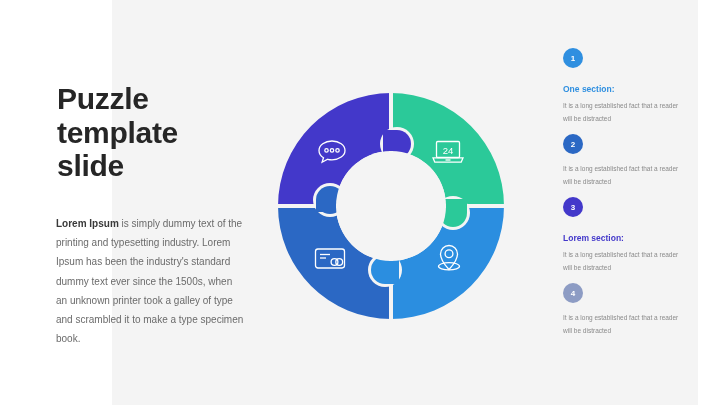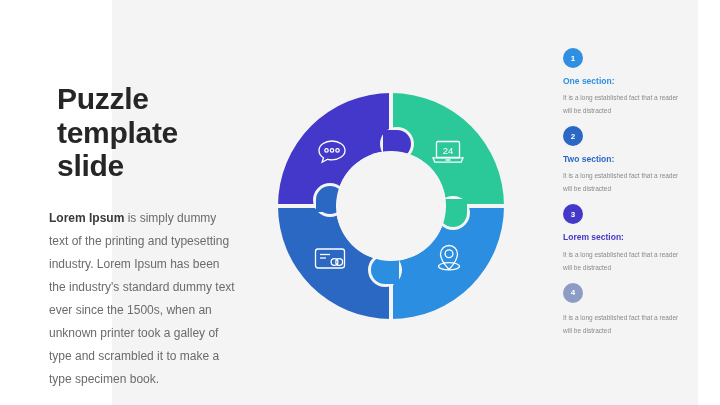--- a/index.html
+++ b/index.html
@@ -38,26 +38,26 @@
   .title {
     font-size: 30px;
     line-height: 1.12;
     font-weight: bold;
     color: #262626;
     letter-spacing: -0.3px;
     margin: 16px;
     white-space: pre-line;
   }
   .body-text {
-    margin: 8px;
+    margin: 15px;
     position: absolute;
     left: 0;
     top: 133px;
     width: 188px;
-    font-size: 12px;
+    font-size: 10px;
     line-height: 1.92;
     color: #6b6b6b;
   }
   .body-text .lead {
     color: #3a3a3a;
     font-weight: bold;
   }
 
   
   .puzzle-wrap {
@@ -105,21 +105,21 @@
     align-items: center;
     justify-content: center;
     color: #ffffff;
     font-size: 8px;
     font-weight: bold;
     margin-bottom: 8px;
   }
   .sec-title {
     font-size: 8.5px;
     font-weight: bold;
-    margin: 0 0 5px 0;
+    margin: 16px 0 5px 0;
     line-height: 1.2;
   }
   .sec-body {
     font-size: 6.5px;
     line-height: 2.0;
     color: #8a8a8a;
     margin: 0;
     width: 122px;
   }
 </style>
@@ -259,21 +259,20 @@
   <div class="right-col">
 
     <div class="sec">
       <div class="badge" style="background:#2f8fe0">1</div>
       <p class="sec-title" style="color:#2f8fe0">One section:</p>
       <p class="sec-body">It is a long established fact that a reader will be distracted</p>
     </div>
 
     <div class="sec">
       <div class="badge" style="background:#2b68c4">2</div>
-      <p class="sec-title" style="color:#2b68c4">Two section:</p>
       <p class="sec-body">It is a long established fact that a reader will be distracted</p>
     </div>
 
     <div class="sec">
       <div class="badge" style="background:#4338ca">3</div>
       <p class="sec-title" style="color:#4338ca">Lorem section:</p>
       <p class="sec-body">It is a long established fact that a reader will be distracted</p>
     </div>
 
     <div class="sec">

